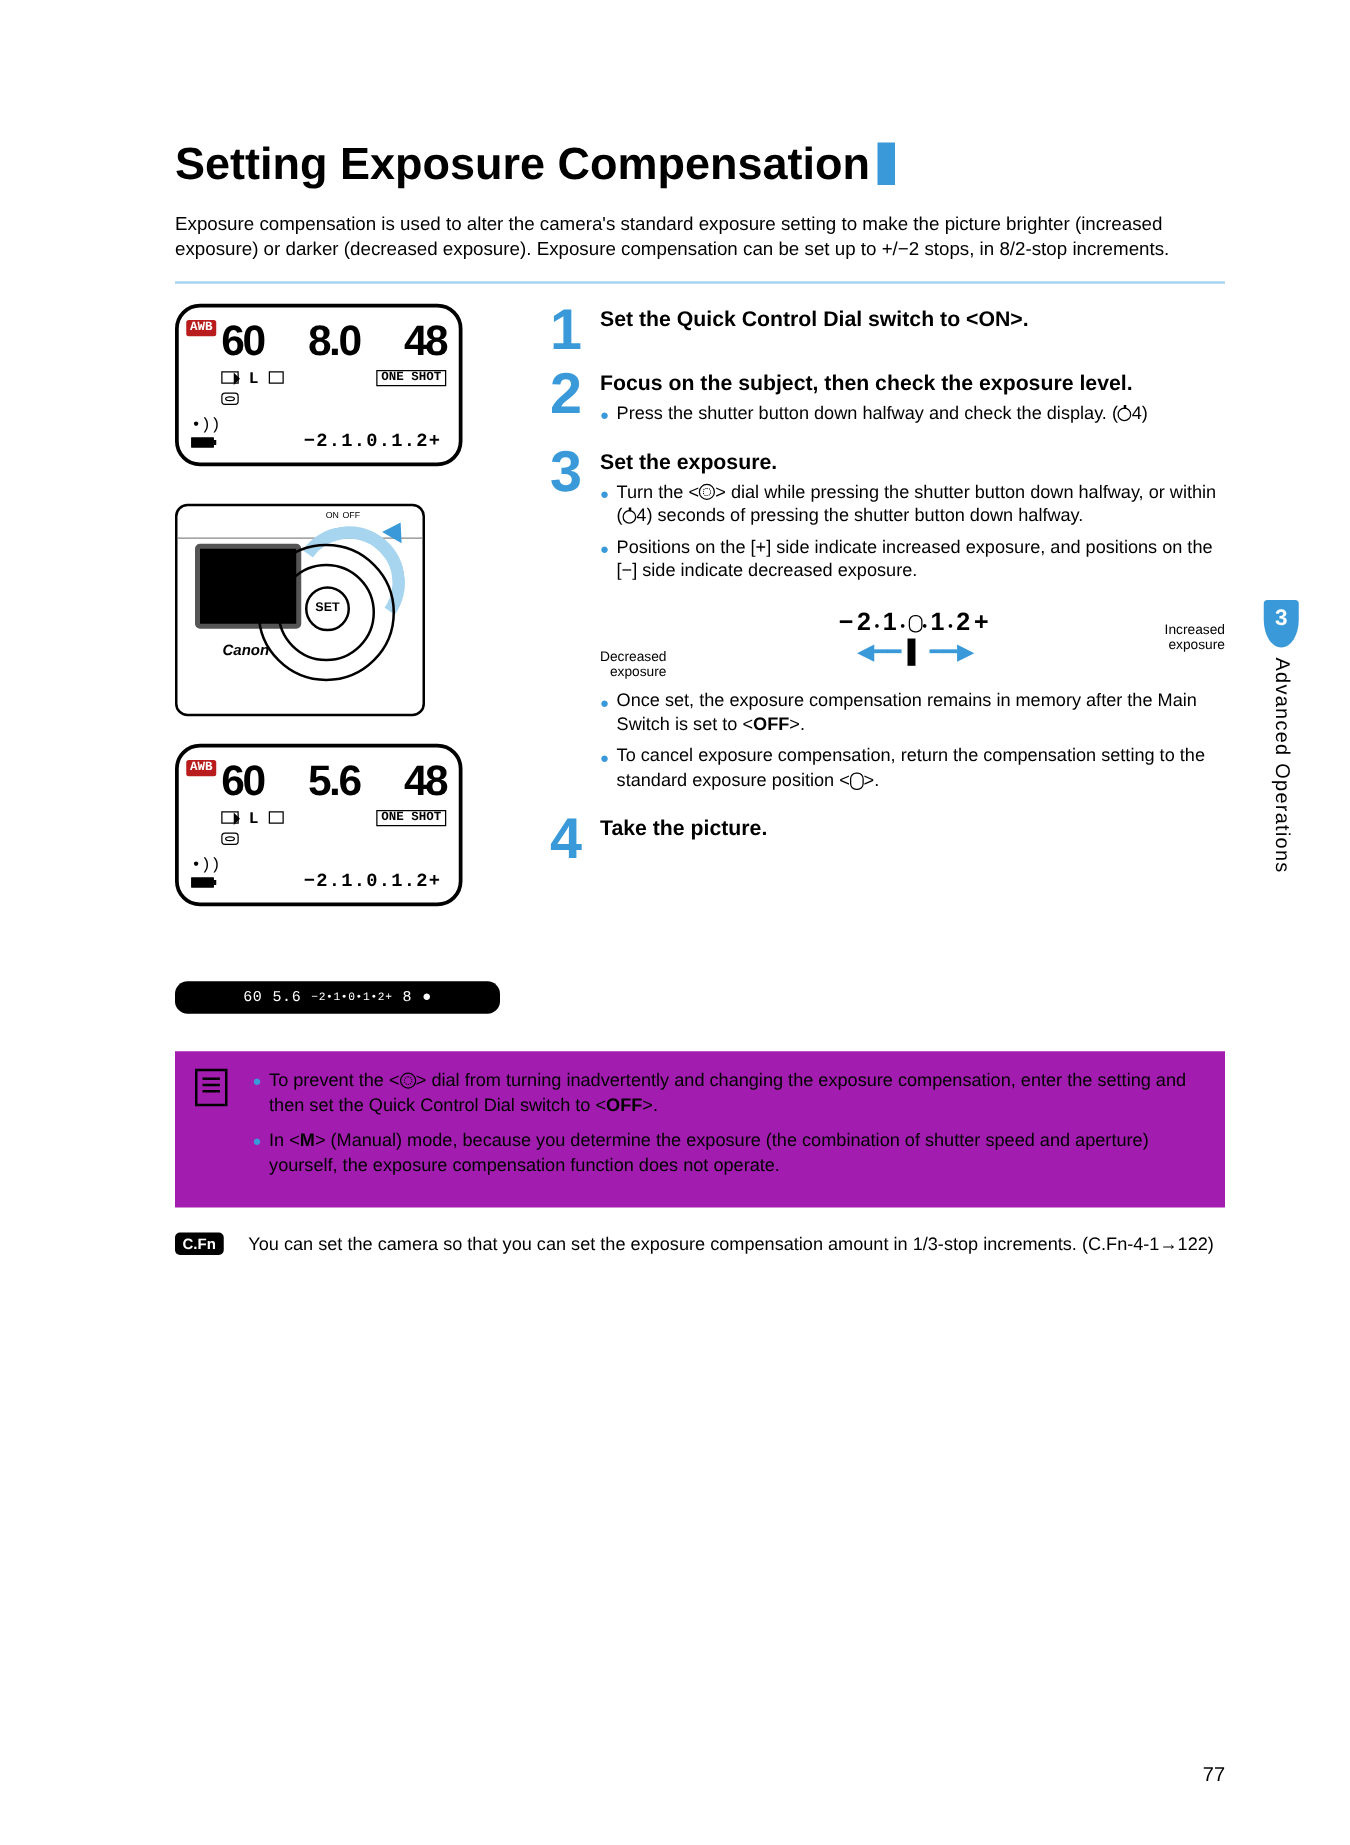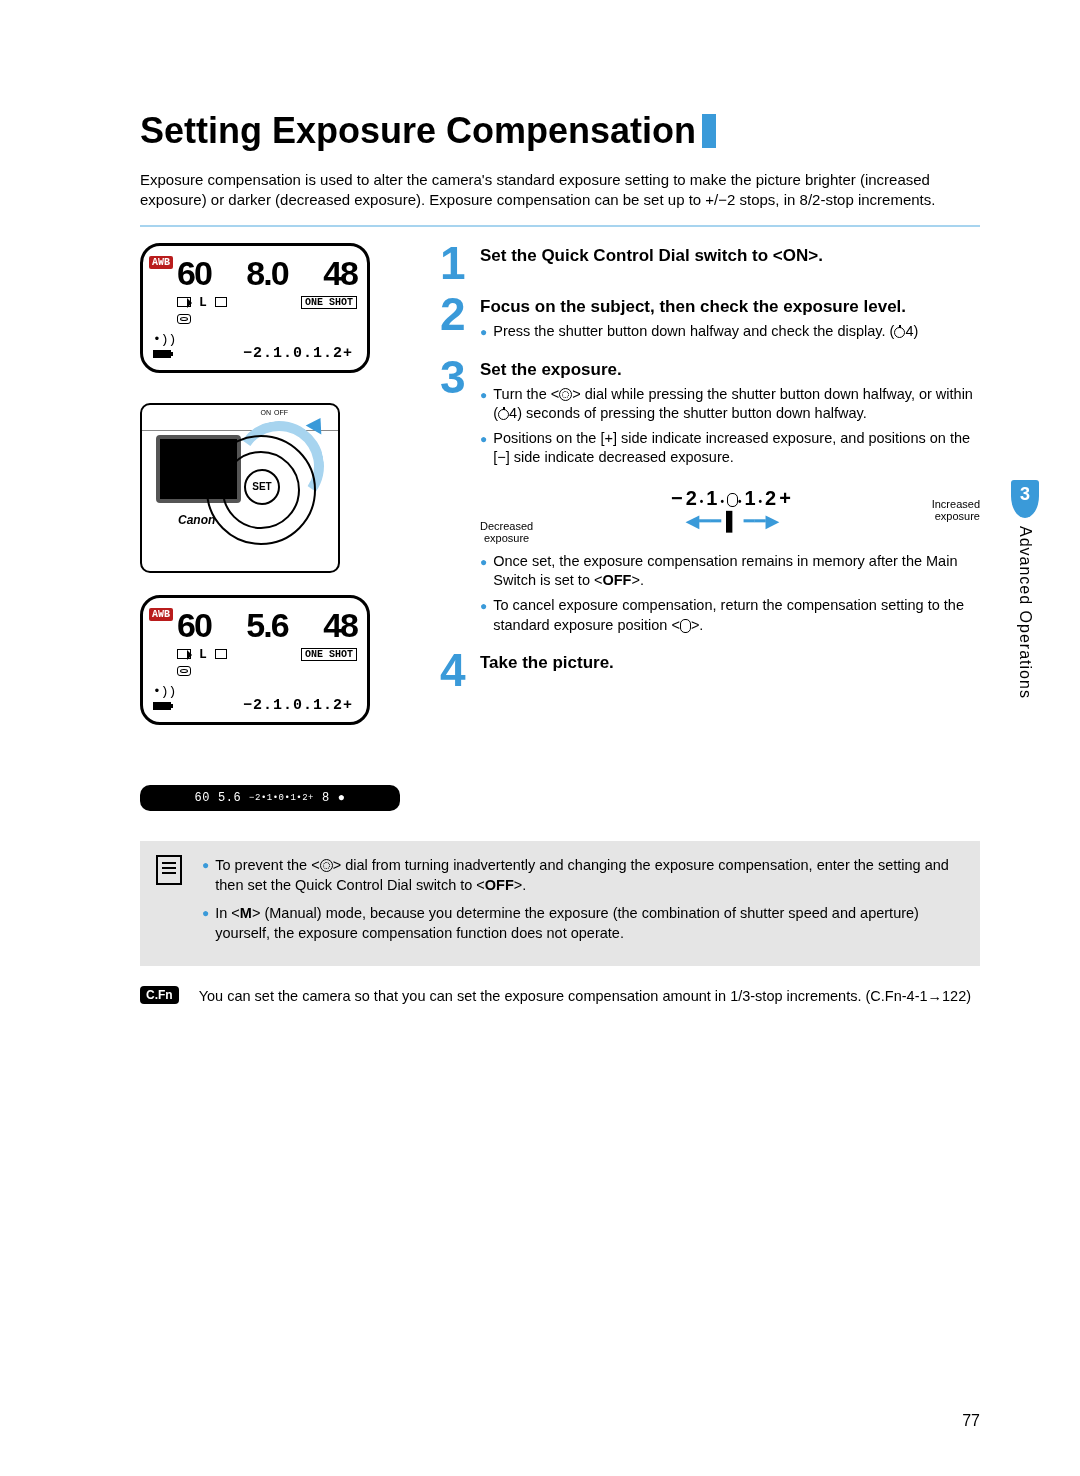--- a/index.html
+++ b/index.html
@@ -68,21 +68,21 @@
   .scale-arrows { font-size:18px; color:#3a9ad9; }
 
   .side-tab {
     position:absolute; right:40px; top:480px;
     width:30px; height:300px;
     display:flex; flex-direction:column; align-items:center;
   }
   .side-cap { width:28px; height:38px; background:#3a9ad9; color:#fff; font-weight:bold; font-size:18px; display:flex; align-items:flex-start; justify-content:center; padding-top:4px; border-radius:3px 3px 14px 14px / 3px 3px 22px 22px;}
   .side-text { writing-mode: vertical-rl; font-size:16px; margin-top:8px; letter-spacing:1px;}
 
-  .blue-box { background:#e5e5e5; padding:14px 16px; margin-top:30px; display:flex; gap:20px;}
+  .blue-box { background:#a21caf; padding:14px 16px; margin-top:30px; display:flex; gap:20px;}
   .blue-box-icon { width:26px; height:30px; border:2px solid #000; position:relative; flex:0 0 26px;}
   .blue-box-icon::after{ content:""; position:absolute; left:4px; top:5px; right:4px; height:2px; background:#000; box-shadow:0 5px 0 #000, 0 10px 0 #000;}
   .cfn-row { display:flex; gap:20px; margin-top:20px; align-items:flex-start;}
   .cfn-badge { background:#000; color:#fff; font-size:12px; font-weight:bold; padding:2px 6px; border-radius:4px; flex:0 0 auto;}
   .note-list { list-style:none; flex:1;}
   .note-list li { font-size:14.5px; line-height:1.4; display:flex; gap:6px; margin-bottom:8px;}
   .note-list li::before { content:"●"; color:#3a9ad9; font-size:12px; margin-top:2px;}
 
   .page-num { position:absolute; bottom:46px; right:100px; font-size:16px;}
 
@@ -214,21 +214,21 @@
         <ul class="bullets">
           <li>
               <span>Turn the &lt;<span class="dial-glyph"></span>&gt; dial while pressing the shutter button down halfway, or within (<span class="timer-glyph"></span>4) seconds of pressing the shutter button down halfway.</span>
             </li>
           <li>
               <span>Positions on the [+] side indicate increased exposure, and positions on the [−] side indicate decreased exposure.</span>
             </li>
         </ul>
 
         <div class="scale-row">
-          <div style="white-space:pre; text-align:center;margin-top:44px;">Decreased
+          <div style="white-space:pre; text-align:right;margin-top:44px;">Decreased
 exposure</div>
           <div class="scale-center">
             <div class="scale-img">−2<span style="font-size:10px;">•</span>1<span style="font-size:10px;">•</span><span class="ev-zero"></span><span style="font-size:10px;">•</span>1<span style="font-size:10px;">•</span>2+</div>
             <div class="scale-arrows"><span>◀━━</span> <span style="color:#000;">▌</span> <span>━━▶</span></div>
           </div>
           <div style="white-space:pre; text-align:right;">Increased
 exposure</div>
         </div>
 
         <ul class="bullets">

